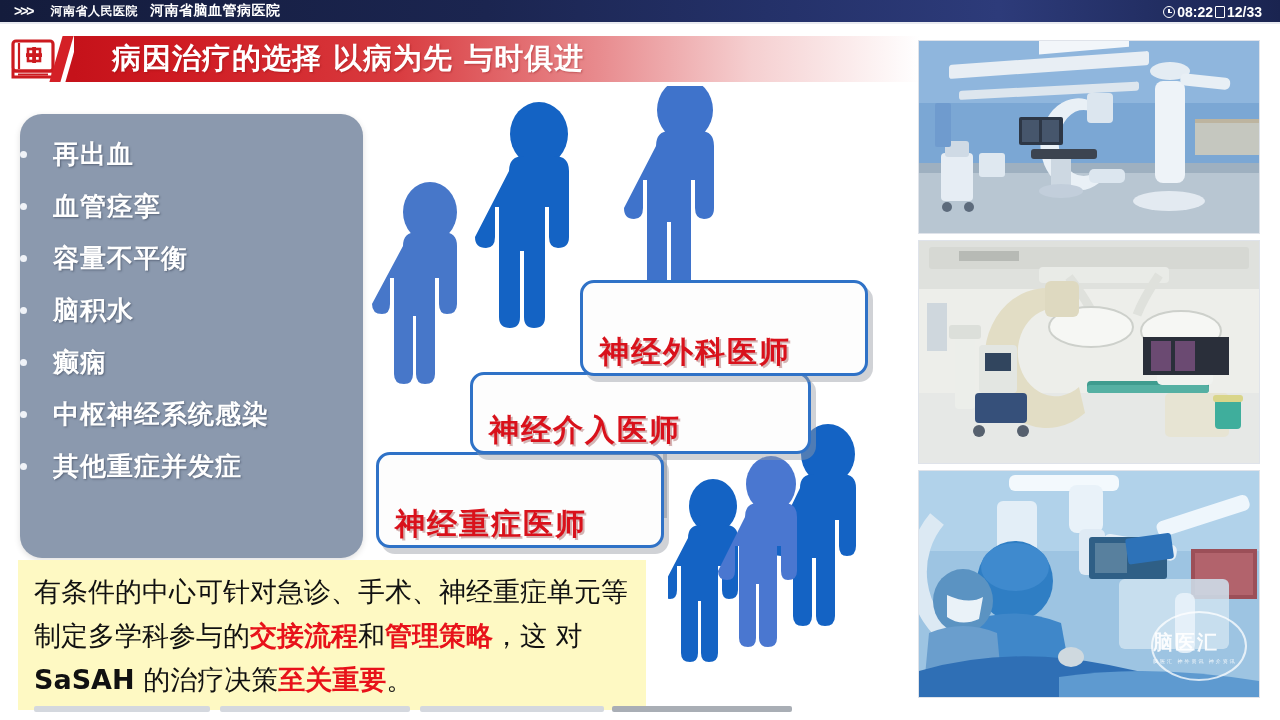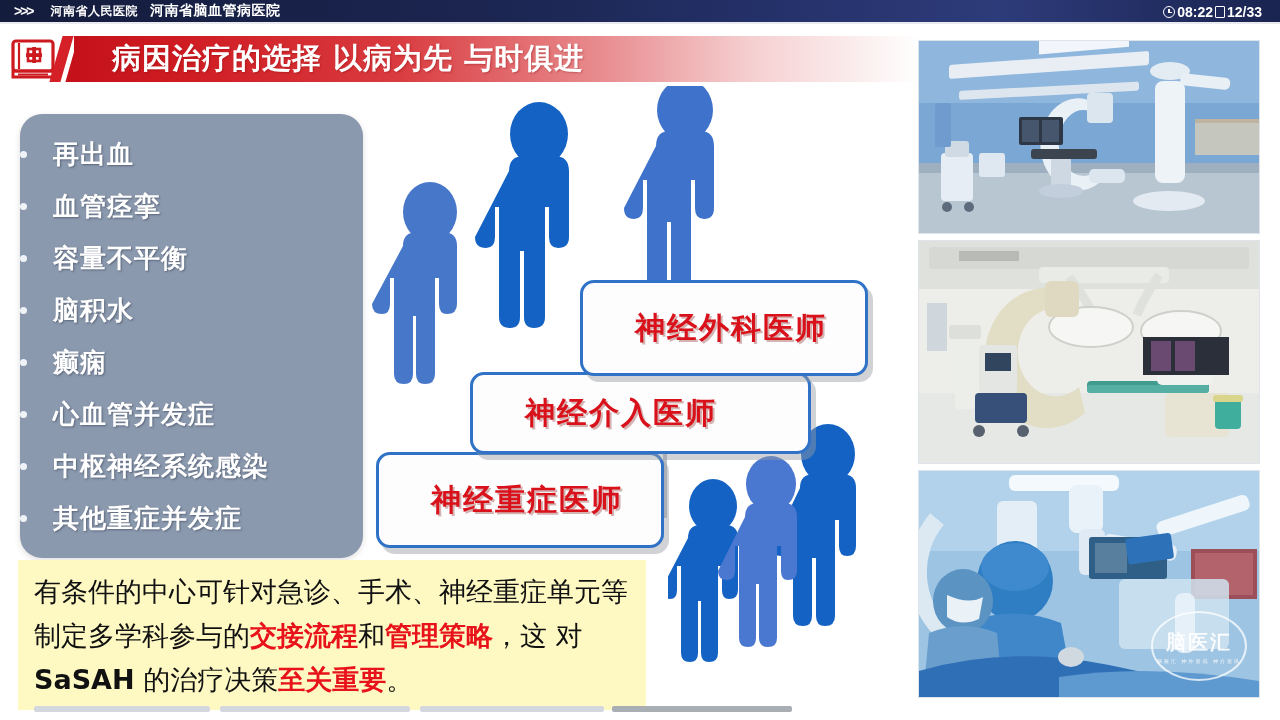--- a/index.html
+++ b/index.html
@@ -71,38 +71,38 @@
     font-size:27px; line-height:44px; color:#111; letter-spacing:0px;
     font-family:"DejaVu Sans","Liberation Sans",sans-serif;
   }
   .caption .rd{ color:#e8121a; font-weight:bold; }
   .caption .en{ font-weight:bold; }
 
   
   .callout{
     position:absolute; background:#fdfdfd; border:3px solid #2f72c7;
     border-radius:14px; box-shadow:5px 6px 0 rgba(150,155,165,.45);
-    display:flex; align-items:center;padding-left:36px;
+    display:flex; align-items:flex-end;
   }
   .callout span{
     color:#d9111b; font-size:30px; font-weight:bold; letter-spacing:2px;
     padding-left:16px; text-shadow:2px 2px 0 rgba(120,10,10,.30);
     font-family:"DejaVu Sans","Liberation Sans",sans-serif;
   }
   .connector{ position:absolute; background:#b9bec7; }
 
   
   .photo{ position:absolute; left:918px; width:342px; border:1px solid #dfe3ea; overflow:hidden; }
   .ph1{ top:40px; height:194px; }
   .ph2{ top:240px; height:224px; }
   .ph3{ top:470px; height:228px; }
 
   .wm{ position:absolute; right:12px; bottom:16px; width:96px; height:70px;
        border:2px solid rgba(255,255,255,.75); border-radius:50%;
-       display:flex; flex-direction:column; align-items:center; justify-content:center;
+       display:flex; flex-direction:column; justify-content:center;
        color:rgba(255,255,255,.9); }
   .wm .wm1{ font-size:20px; font-weight:bold; letter-spacing:2px;
             font-family:"DejaVu Sans","Liberation Sans",sans-serif;}
   .wm .wm2{ font-size:5px; letter-spacing:2px; margin-top:2px; }
 
   .botbar{ position:absolute; left:34px; top:706px; width:760px; height:6px; }
   .botseg{ position:absolute; height:6px; background:#d4d8de; border-radius:2px; }
 </style>
 </head>
 <body>
@@ -151,24 +151,20 @@
     <div class="li">
       <span class="dot"></span>
       <span class="txt">脑积水</span>
     </div>
     <div class="li">
       <span class="dot"></span>
       <span class="txt">癫痫</span>
     </div>
     <div class="li">
       <span class="dot"></span>
-      <span class="txt">心血管并发症</span>
-    </div>
-    <div class="li">
-      <span class="dot"></span>
       <span class="txt">中枢神经系统感染</span>
     </div>
     <div class="li">
       <span class="dot"></span>
       <span class="txt">其他重症并发症</span>
     </div>
   </div>
 
   <svg style="position:absolute;left:368px;top:86px;width:520px;height:500px;">
 

